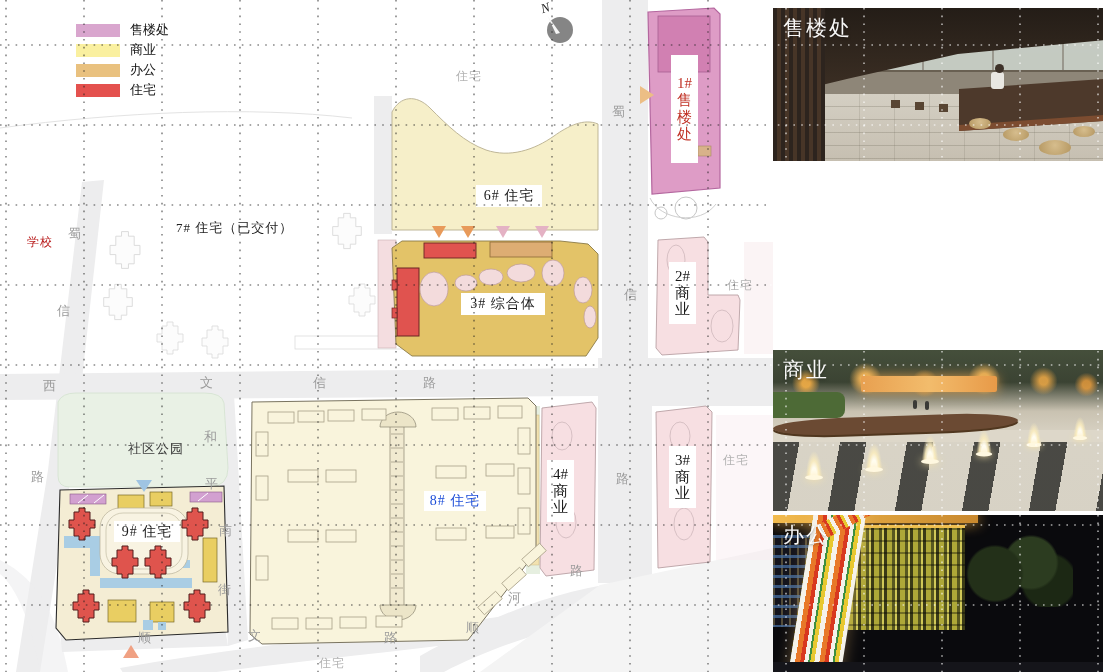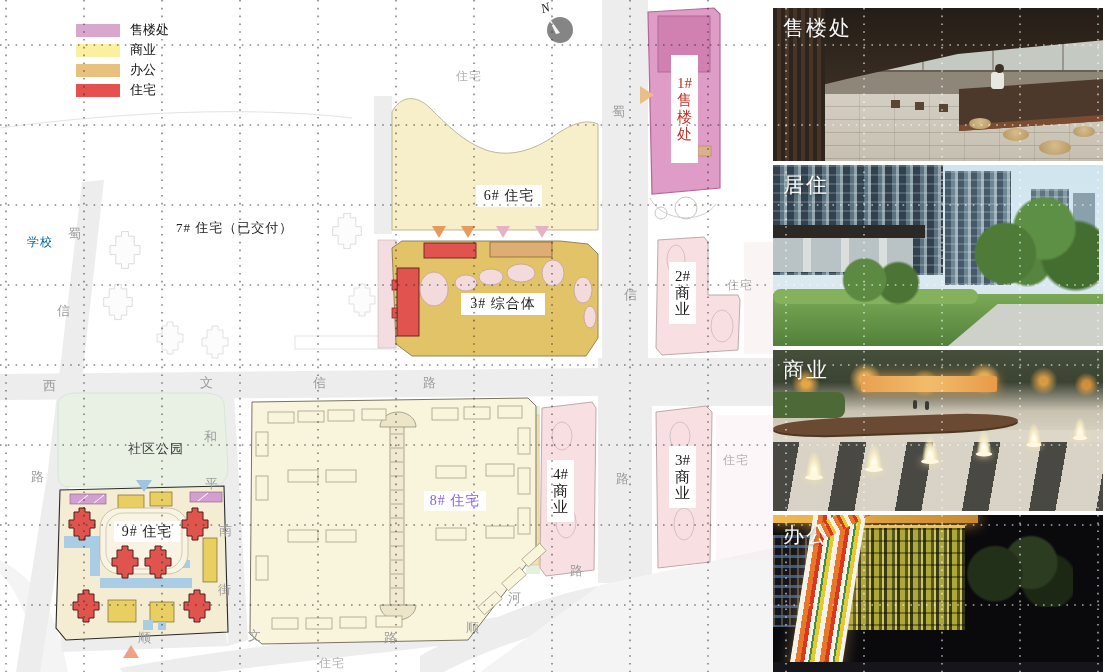--- a/index.html
+++ b/index.html
@@ -309,21 +309,21 @@
     </g>
   </svg>
 
   <div class="labels" id="labels-layer">
       <div class="chip" style="left: 476px; top: 185px; width: 66px; height: 22px; color: rgb(26, 26, 26);">
         <span>6# 住宅</span>
       </div>
       <div class="chip" style="left: 461px; top: 293px; width: 84px; height: 22px; color: rgb(26, 26, 26);">
         <span>3# 综合体</span>
       </div>
-      <div class="chip" style="left: 424px; top: 491px; width: 62px; height: 20px; color: #8b5cf6;">
+      <div class="chip" style="left: 424px; top: 491px; width: 62px; height: 20px; color: #1d4ed8;">
         <span>8# 住宅</span>
       </div>
       <div class="chip" style="left: 114px; top: 521px; width: 66px; height: 21px; color: rgb(26, 26, 26);">
         <span>9# 住宅</span>
       </div>
       <div class="chip v" style="left: 671px; top: 55px; width: 27px; height: 108px; color: rgb(192, 50, 38);">
         <span>1#</span>
         <span>售</span>
         <span>楼</span>
         <span>处</span>
@@ -338,21 +338,21 @@
         <span>商</span>
         <span>业</span>
       </div>
       <div class="chip v" style="left: 547px; top: 460px; width: 27px; height: 62px; color: rgb(26, 26, 26);">
         <span>4#</span>
         <span>商</span>
         <span>业</span>
       </div>
       <span class="plain" style="left: 176px; top: 219px; font-size: 13px; color: rgb(34, 34, 34); letter-spacing: 1px;">7# 住宅（已交付）</span>
       <span class="plain" style="left: 128px; top: 440px; font-size: 13px; color: rgb(58, 58, 58); letter-spacing: 1px;">社区公园</span>
-      <span class="plain" style="left: 27px; top: 234px; font-size: 12px; color: #0369a1; letter-spacing: 1px;">学校</span>
+      <span class="plain" style="left: 27px; top: 234px; font-size: 12px; color: #b91c1c; letter-spacing: 1px;">学校</span>
       <span class="plain" style="left: 456px; top: 68px; font-size: 12px; color: rgb(179, 179, 179); letter-spacing: 1px;">住宅</span>
       <span class="plain" style="left: 727px; top: 277px; font-size: 12px; color: rgb(179, 179, 179); letter-spacing: 1px;">住宅</span>
       <span class="plain" style="left: 723px; top: 452px; font-size: 12px; color: rgb(179, 179, 179); letter-spacing: 1px;">住宅</span>
       <span class="plain" style="left: 319px; top: 655px; font-size: 12px; color: rgb(179, 179, 179); letter-spacing: 1px;">住宅</span>
       <span class="street" style="left: 68px; top: 225px;">蜀</span>
       <span class="street" style="left: 57px; top: 302px;">信</span>
       <span class="street" style="left: 43px; top: 377px;">西</span>
       <span class="street" style="left: 200px; top: 374px;">文</span>
       <span class="street" style="left: 313px; top: 374px;">信</span>
       <span class="street" style="left: 423px; top: 374px;">路</span>
@@ -404,34 +404,20 @@
     <div class="ly cushion" style="left:196px;top:110px;width:22px;height:11px;"></div>
     <div class="ly cushion" style="left:230px;top:120px;width:26px;height:13px;"></div>
     <div class="ly cushion" style="left:266px;top:132px;width:32px;height:15px;"></div>
     <div class="ly cushion" style="left:300px;top:118px;width:22px;height:11px;"></div>
     <div class="ly p1-stool" style="left:118px;top:92px;"></div>
     <div class="ly p1-stool" style="left:142px;top:94px;"></div>
     <div class="ly p1-stool" style="left:166px;top:96px;"></div>
     <span class="caption">售楼处</span>
   </div>
 
-  <div class="photo p2">
-    <div class="ly p2-towerL"></div>
-    <div class="ly p2-towerM"></div>
-    <div class="ly p2-towerR"></div>
-    <div class="ly p2-towerFar"></div>
-    <div class="ly p2-canopy"></div>
-    <div class="ly p2-under"></div>
-    <div class="ly p2-lawn"></div>
-    <div class="ly p2-hedge"></div>
-    <div class="ly p2-path"></div>
-    <div class="ly p2-treeBig"></div>
-    <div class="ly p2-treeMid"></div>
-    <span class="caption">居住</span>
-  </div>
 
   <div class="photo p3">
     <div class="ly p3-lights"></div>
     <div class="ly p3-store"></div>
     <div class="ly p3-lawn"></div>
     <div class="ly p3-band"></div>
     <div class="ly p3-stripes"></div>
     <div class="ly p3-bench"></div>
     <div class="ly p3-person" style="left:140px;top:50px;"></div>
     <div class="ly p3-person" style="left:152px;top:51px;"></div>

